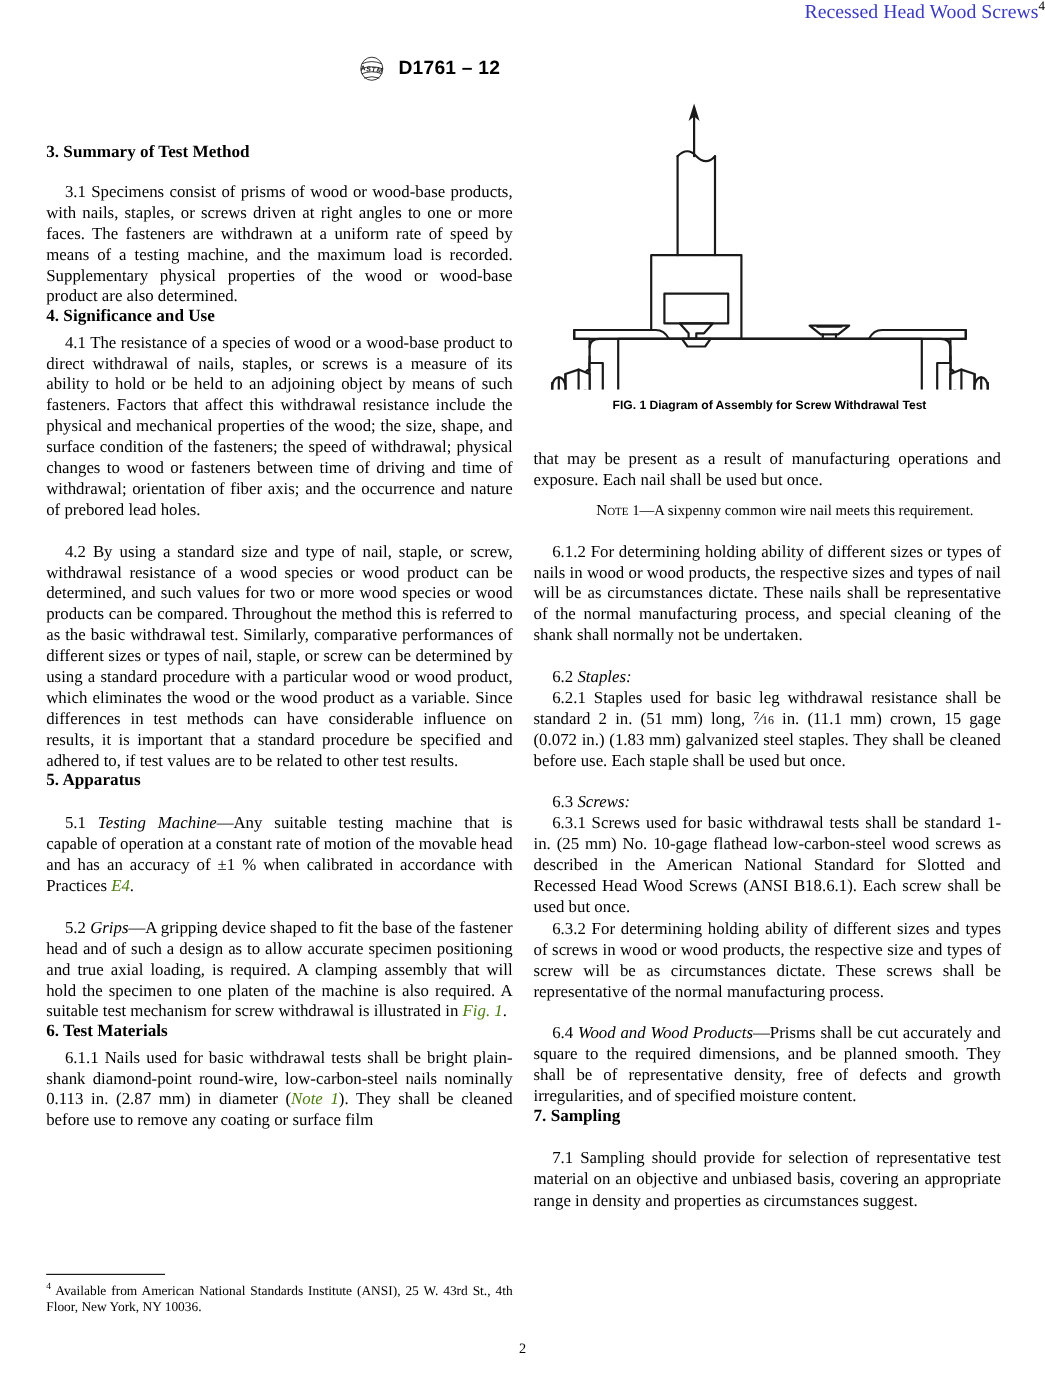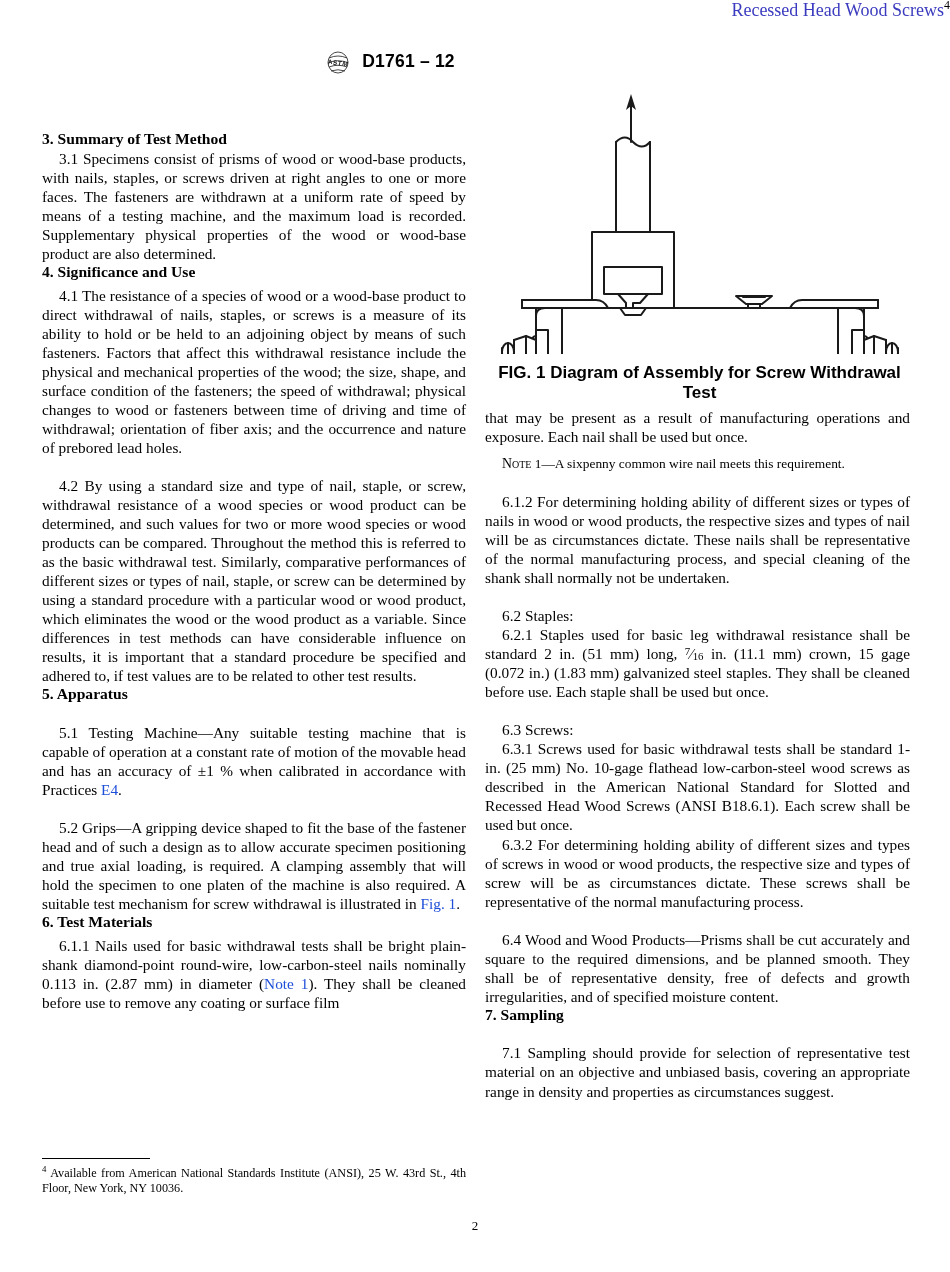--- a/index.html
+++ b/index.html
@@ -65,30 +65,31 @@
   p.indent { text-indent: 17px; }
   p.gap    { margin-top: 19px; }
 
   h2 {
     margin: 0;
     font-size: 15.6px;
     font-weight: bold;
     line-height: 1.2;
   }
   h2.sec { margin-bottom: 4px; }
-  h2.sec-first { margin-top: 0; margin-bottom: 0; }
-
-  .ital { }
+  h2.sec-first { margin-top: 0; margin-bottom: 16px; }
+
+  .ital { font-style: italic; }
   .bluelink {
     color: #3b3bbf;
     text-decoration: none;
   }
   .redlink {
-    color: #1d4ed8;
+    color: #4d7c0f;
     text-decoration: none;
+    font-style: italic;
   }
   sup {
     font-size: 0.66em;
     vertical-align: super;
     line-height: 0;
   }
 
   .title-link {
     font-size: 18px;
     margin: 0 0 16px 42px;
@@ -98,20 +99,21 @@
   
   .note-para {
     font-size: 13.4px;
     margin-top: 9px;
     margin-left: 17px;
     text-align: justify;
   }
   .smallcaps {
     font-variant: small-caps;
     font-size: 1.03em;
+    margin-left: 40px;
   }
 
   
   .frac {
     font-size: 0.96em;
     white-space: nowrap;
   }
   .frac sup { font-size: 0.74em; vertical-align: 0.36em; }
   .frac sub { font-size: 0.74em; vertical-align: -0.05em; }
 
@@ -121,21 +123,21 @@
     left: 487px;
     top: 92px;
     width: 425px;
   }
   .figure svg { display: block; margin: 0 auto; }
   .figcaption {
     margin-top: 9px;
     text-align: center;
     font-family: "Liberation Sans", "DejaVu Sans", sans-serif;
     font-weight: bold;
-    font-size: 17px;
+    font-size: 11px;
   }
 
   
   .footnote-zone {
     position: absolute;
     left: 42px;
     top: 1158px;
     width: 424px;
   }
   .fn-rule {

